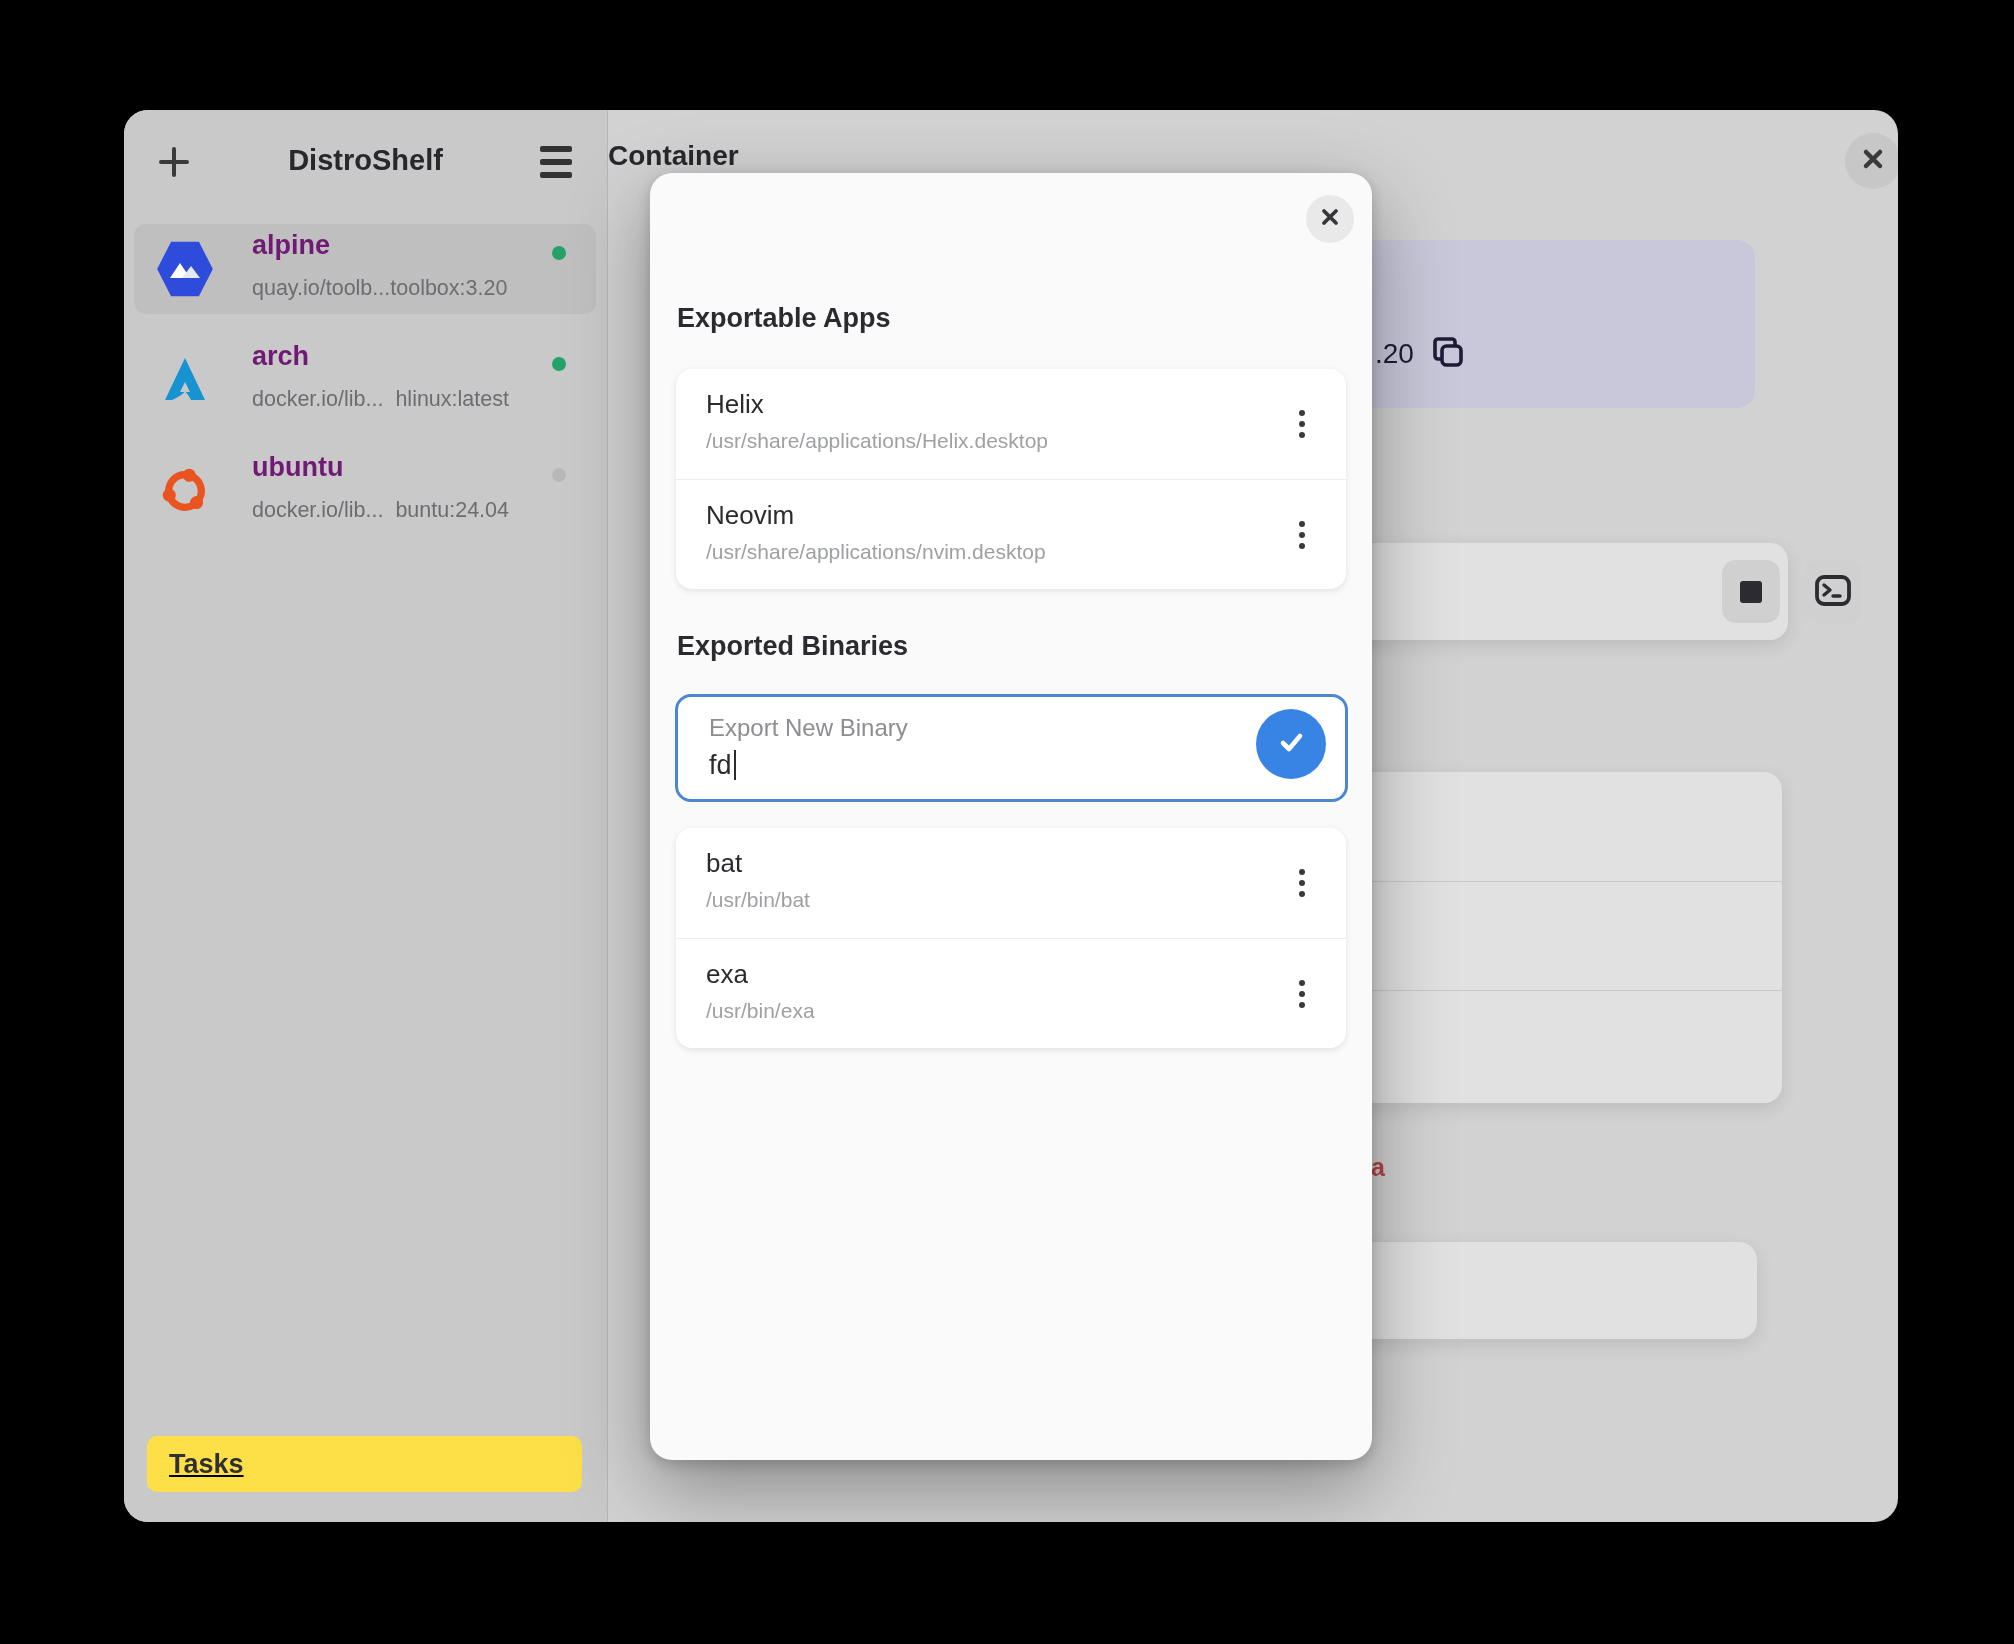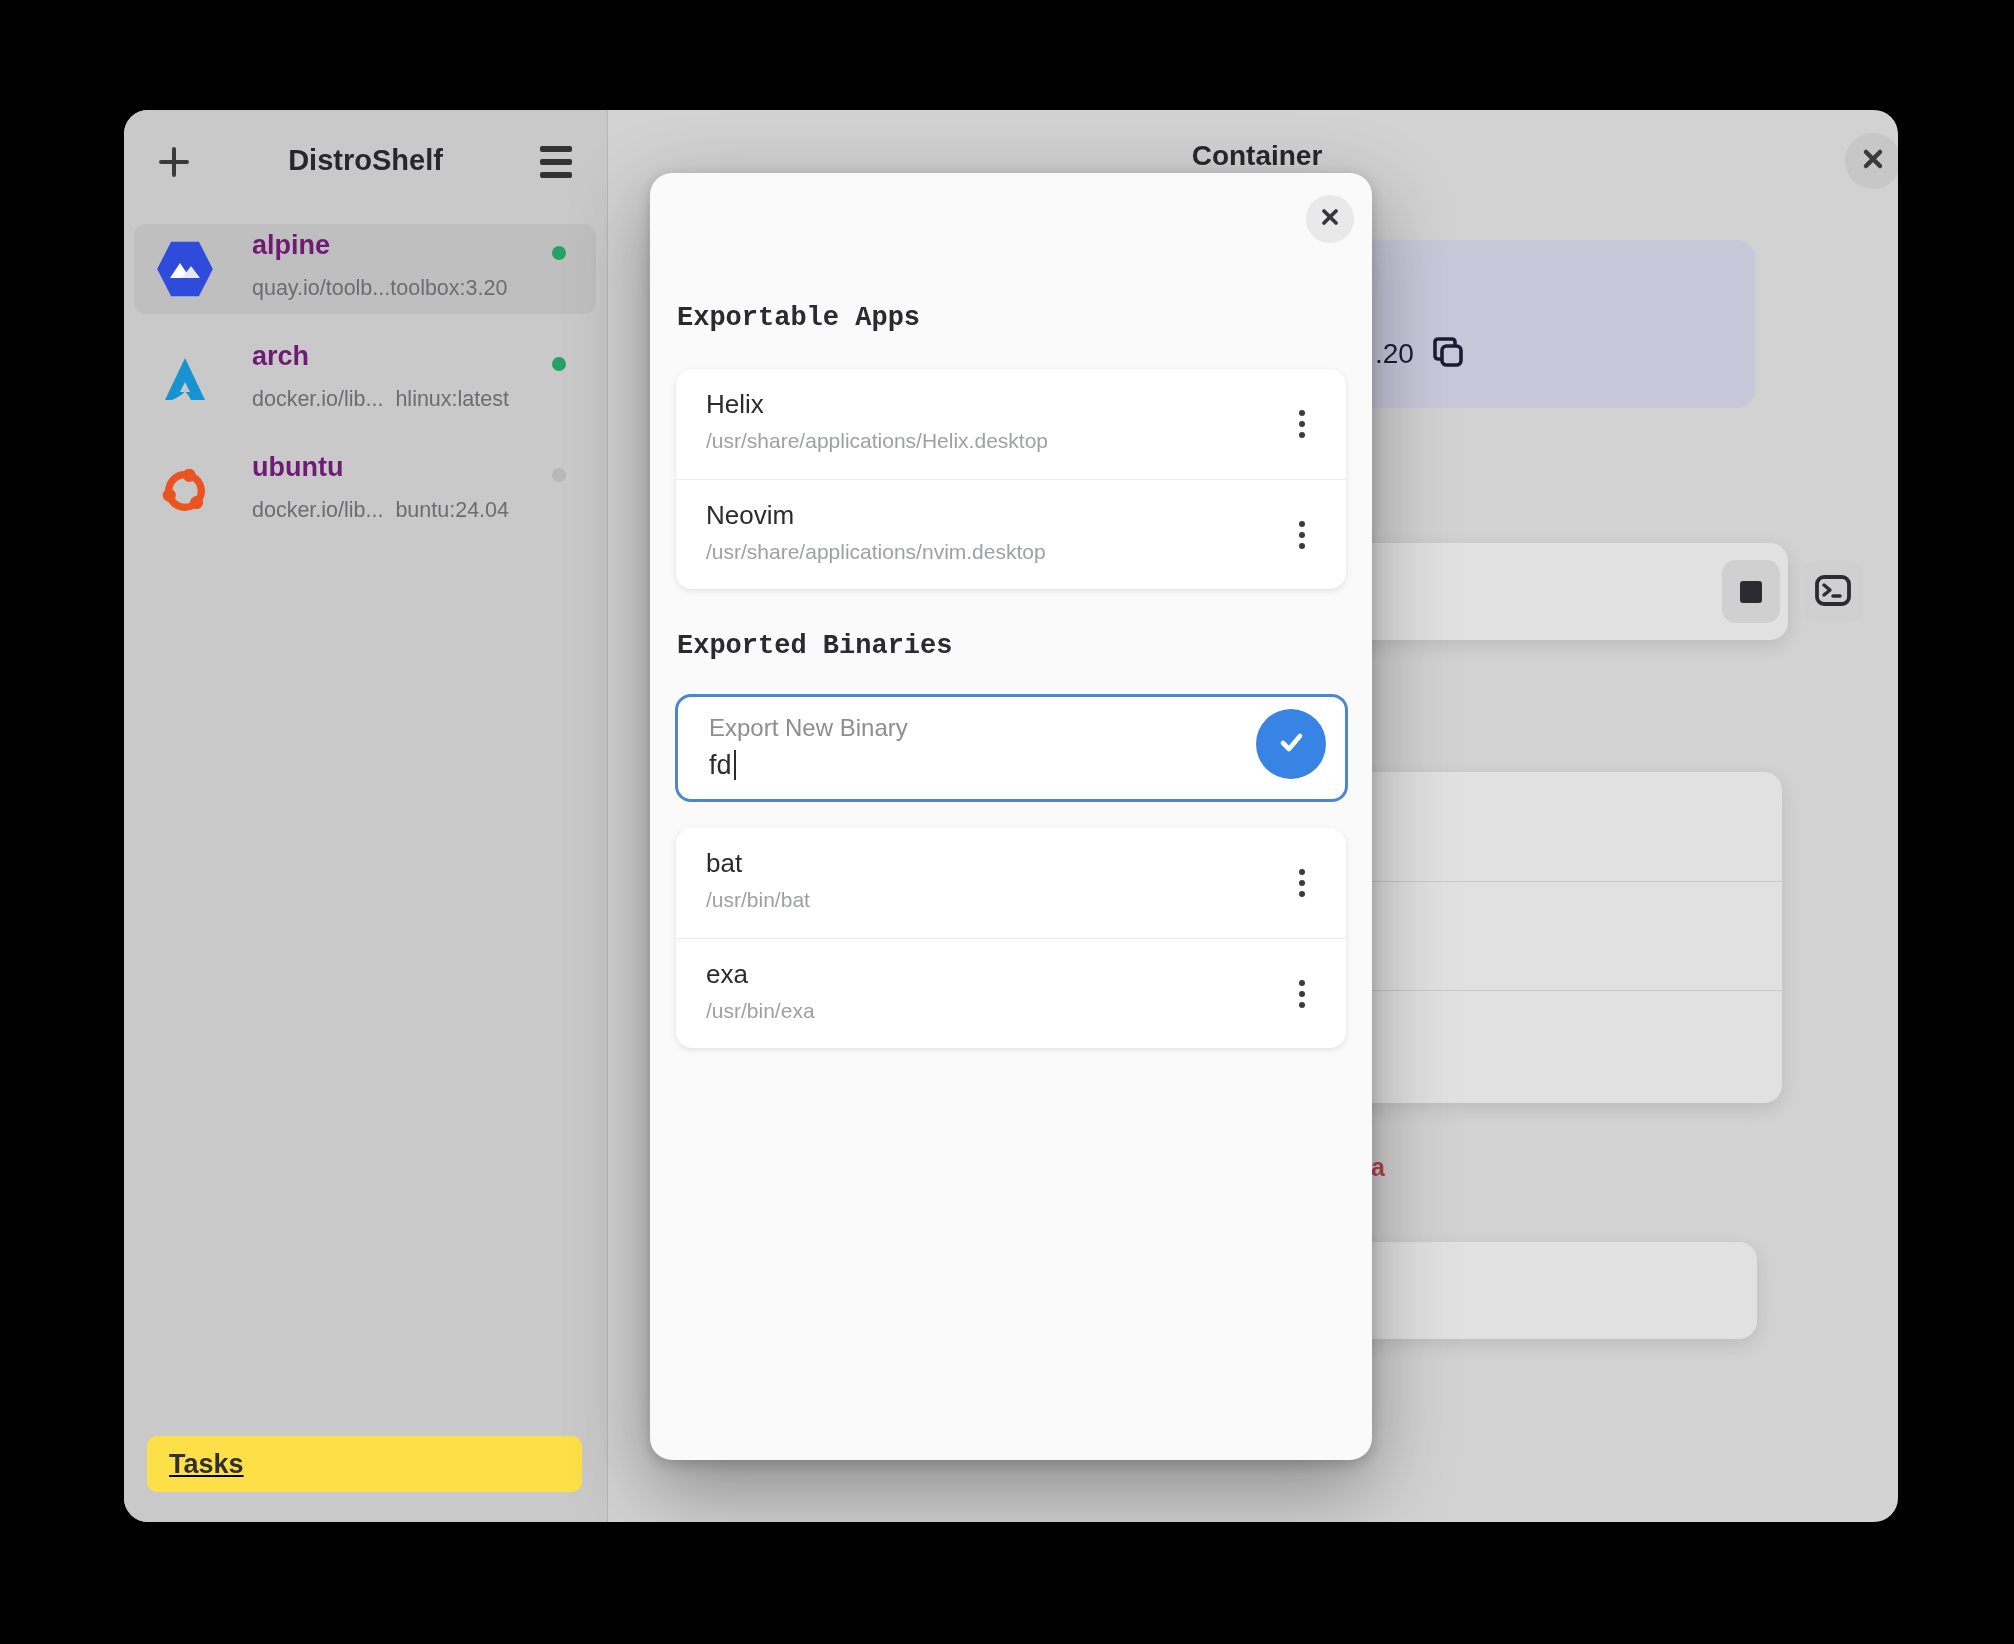--- a/index.html
+++ b/index.html
@@ -37,21 +37,21 @@
   .hexagon{width:58px;height:58px;background:#2e4bdb;
            clip-path:polygon(26% 3%,74% 3%,98% 50%,74% 97%,26% 97%,2% 50%);
            display:flex;align-items:center;justify-content:center;}
 
   #tasks-btn{position:absolute;left:23px;top:1326px;width:435px;height:56px;background:#fde047;
              border-radius:10px;display:flex;align-items:center;text-decoration:underline;}
   #tasks-btn span{margin-left:22px;font-size:27px;font-weight:bold;color:#303034;}
 
   
   #main{position:absolute;left:484px;top:0;width:1290px;height:1412px;}
-  .main-title{position:absolute;left:0;top:30px;width:1298px;text-align:center;
+  .main-title{position:absolute;left:0;top:30px;width:1298px;
               font-size:28px;font-weight:bold;color:#28282c;}
   .win-close{position:absolute;left:1237px;top:23px;width:56px;height:56px;border-radius:50%;
              background:#c7c7c7;display:flex;align-items:center;justify-content:center;}
 
   .lavender-box{position:absolute;left:416px;top:130px;width:731px;height:168px;
                 background:#c8c8da;border-radius:18px;}
   .tag-frag{position:absolute;left:767px;top:228px;font-size:28px;color:#1c1c36;}
   .copy-btn{position:absolute;left:818px;top:222px;width:44px;height:44px;
             display:flex;align-items:center;justify-content:center;}
 
@@ -70,21 +70,21 @@
   #danger-card{left:416px;top:1132px;width:733px;height:97px;}
   .red-frag{position:absolute;left:763px;top:1043px;font-size:25px;font-weight:bold;color:#b8444a;}
 
   
   #dialog{position:absolute;left:526px;top:63px;width:722px;height:1287px;background:#fafafa;
           border-radius:22px;box-shadow:0 28px 80px rgba(0,0,0,0.35),0 4px 14px rgba(0,0,0,0.18);}
   .dlg-title{position:absolute;left:0;top:28px;width:722px;text-align:center;
              font-size:27px;font-weight:bold;color:#2b2b2f;}
   .dlg-close{position:absolute;left:656px;top:22px;width:48px;height:48px;border-radius:50%;
              background:#e9e9e9;display:flex;align-items:center;justify-content:center;}
-  .section-h{position:absolute;left:27px;font-size:27px;font-weight:bold;color:#2b2b2f;font-family:Liberation Mono, monospace;}
+  .section-h{position:absolute;left:27px;font-size:27px;font-weight:bold;color:#2b2b2f;}
   #h-apps{top:130px;}
   #h-bins{top:458px;}
 
   .white-card{position:absolute;left:26px;width:670px;background:#fff;border-radius:16px;
               box-shadow:0 2px 6px rgba(0,0,0,0.10);}
   #apps-card{top:196px;height:220px;}
   #bins-card{top:655px;height:220px;}
   .item-row{position:absolute;left:0;width:670px;height:110px;}
   .item-row.second{top:110px;border-top:1.5px solid #ececec;}
   .item-name{position:absolute;left:30px;top:20px;font-size:26px;color:#2b2b2f;}

